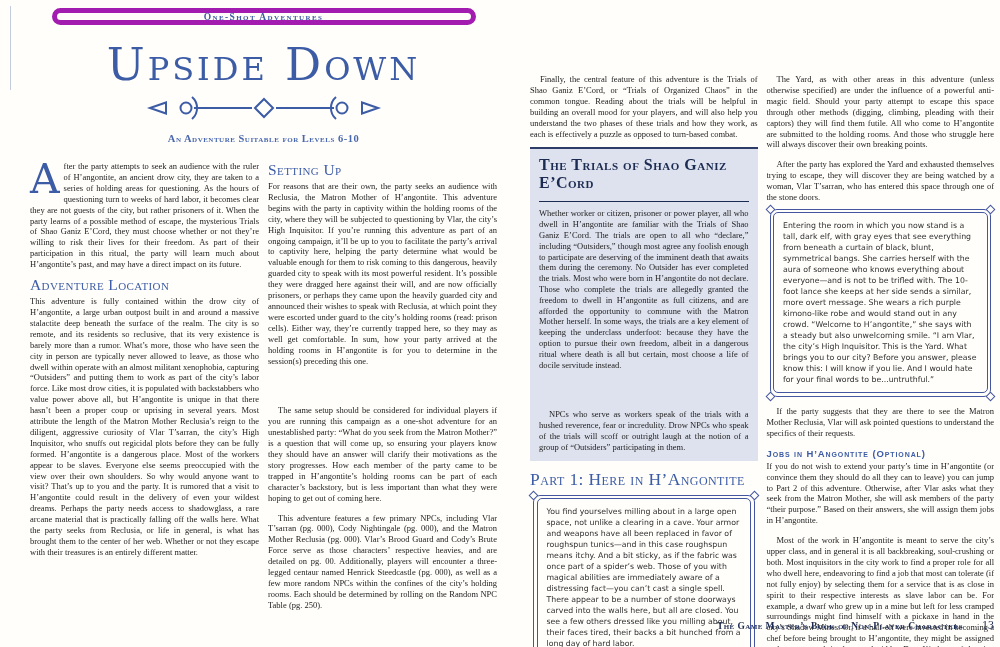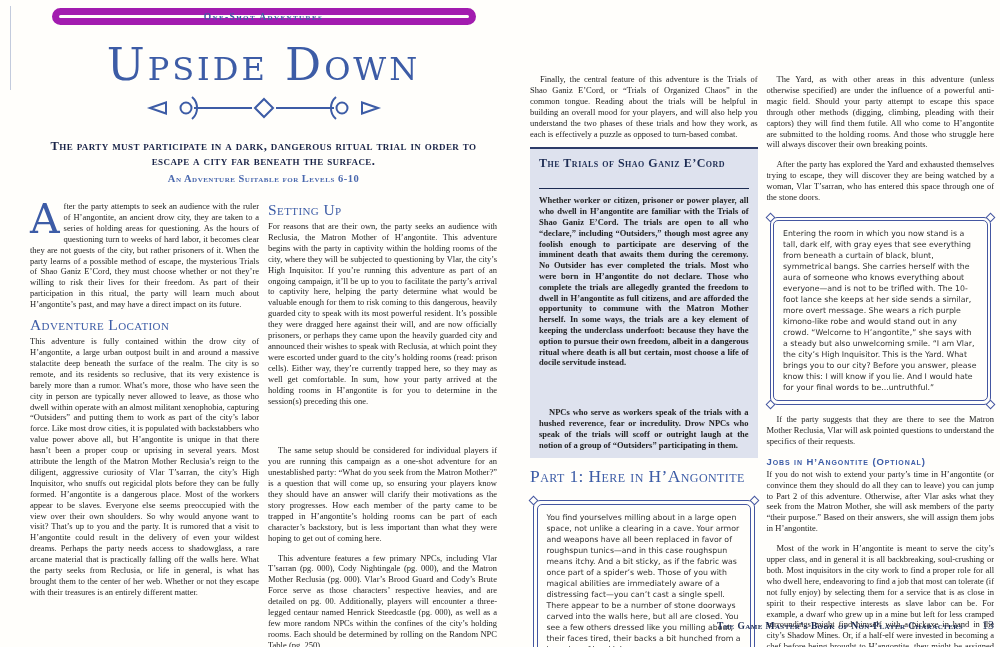--- a/index.html
+++ b/index.html
@@ -10,21 +10,21 @@
   }
   .edge-line { position:absolute; left:10px; top:6px; width:1px; height:84px; background:#c3cbdd; }
 
   .page { position:absolute; top:0; }
   .page-left  { left:30px;  width:467px; }
   .page-right { left:530px; width:464px; }
 
   
   .banner {
     margin:8px auto 0 auto; width:424px; height:17px;
-    border:7px solid #a21caf; border-radius:9px;
+    border:5px solid #a21caf; border-radius:9px;
     display:flex; align-items:center; justify-content:center;
   }
   .banner span {
     font-variant:small-caps; font-size:9.5px; letter-spacing:1.4px;
     color:#3d5ca6; font-weight:bold;
   }
 
   
   h1.title {
     margin-top:16px; text-align:center;
@@ -74,28 +74,28 @@
     color:#3d5ca6; font-family:"DejaVu Serif", serif;
   }
 
   
   .sidebar {
     background:#dee2ee; border-top:2px solid #2e3c68;
     padding:7px 9px 8px 9px; margin:8px 0 2px 0;
   }
   .sidebar h3 {
     font-variant:small-caps; color:#1c2b52; font-weight:bold;
-    font-size:12px; letter-spacing:0.5px;
-    border-bottom:1px solid #1c2b52; padding-bottom:17px; margin-bottom:6px;
-  }
-  .sidebar p { font-size:8.5px; line-height:10.8px; text-align:justify;font-weight:bold; }
+    font-size:16px; letter-spacing:0.5px;
+    border-bottom:1px solid #1c2b52; padding-bottom:9px; margin-bottom:6px;
+  }
+  .sidebar p { font-size:8.5px; line-height:10.8px; text-align:justify; }
 
   
   .readaloud {
-    position:relative; margin:14px 3px 4px 3px;
+    position:relative; margin:6px 3px 4px 3px;
     border:1.3px solid #4456a0; border-radius:7px; padding:2.5px;
   }
   .readaloud .inner {
     border:1px solid #4456a0; border-radius:5px; padding:7px 9px;
   }
   .readaloud p {
     font-family:"DejaVu Sans", sans-serif; font-size:7.8px; line-height:11px;
     color:#2f2f2f; text-align:left;
   }
   .readaloud .c {
@@ -138,21 +138,20 @@
         <path d="M46 6 A14.5 14.5 0 0 1 46 28"></path>
         <line x1="48" y1="17" x2="106" y2="17"></line>
         <path d="M118 8 L127 17 L118 26 L109 17 Z"></path>
         <line x1="130" y1="17" x2="188" y2="17"></line>
         <path d="M190 6 A14.5 14.5 0 0 0 190 28"></path>
         <circle cx="196" cy="17" r="5.5"></circle>
         <polygon points="232,17 216,11.5 216,22.5"></polygon>
       </svg>
     </div>
 
-    <p class="subtitle">The party must participate in a dark, dangerous ritual trial in order to escape a city far beneath the surface.</p>
     <p class="levels">An Adventure Suitable for Levels 6-10</p>
 
     <div class="cols">
       <div class="col">
         <p class="intro"><span class="dropcap">A</span><span>fter the party attempts to seek an audience with the ruler of H’angontite, an ancient drow city, they are taken to a series of holding areas for questioning. As the hours of questioning turn to weeks of hard labor, it becomes clear they are not guests of the city, but rather prisoners of it. When the party learns of a possible method of escape, the mysterious Trials of Shao Ganiz E’Cord, they must choose whether or not they’re willing to risk their lives for their freedom. As part of their participation in this ritual, the party will learn much about H’angontite’s past, and may have a direct impact on its future.</span></p>
         <h2 class="sec">Adventure Location</h2>
         <p>This adventure is fully contained within the drow city of H’angontite, a large urban outpost built in and around a massive stalactite deep beneath the surface of the realm. The city is so remote, and its residents so reclusive, that its very existence is barely more than a rumor. What’s more, those who have seen the city in person are typically never allowed to leave, as those who dwell within operate with an almost militant xenophobia, capturing “Outsiders” and putting them to work as part of the city’s labor force. Like most drow cities, it is populated with backstabbers who value power above all, but H’angontite is unique in that there hasn’t been a proper coup or uprising in several years. Most attribute the length of the Matron Mother Reclusia’s reign to the diligent, aggressive curiosity of Vlar T’sarran, the city’s High Inquisitor, who snuffs out regicidal plots before they can be fully formed. H’angontite is a dangerous place. Most of the workers appear to be slaves. Everyone else seems preoccupied with the view over their own shoulders. So why would anyone want to visit? That’s up to you and the party. It is rumored that a visit to H’angontite could result in the delivery of even your wildest dreams. Perhaps the party needs access to shadowglass, a rare arcane material that is practically falling off the walls here. What the party seeks from Reclusia, or life in general, is what has brought them to the center of her web. Whether or not they escape with their treasures is an entirely different matter.</p>
       </div>
 
       <div class="col">

